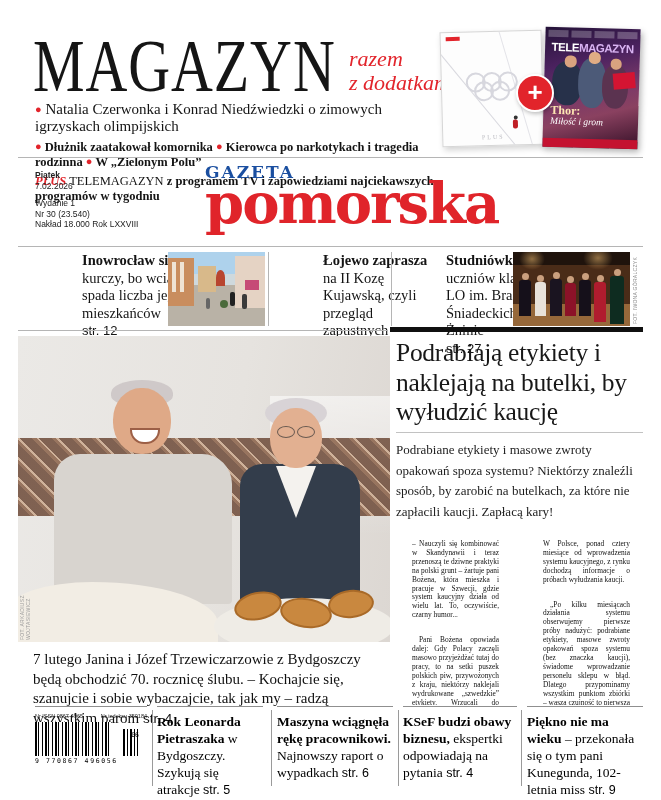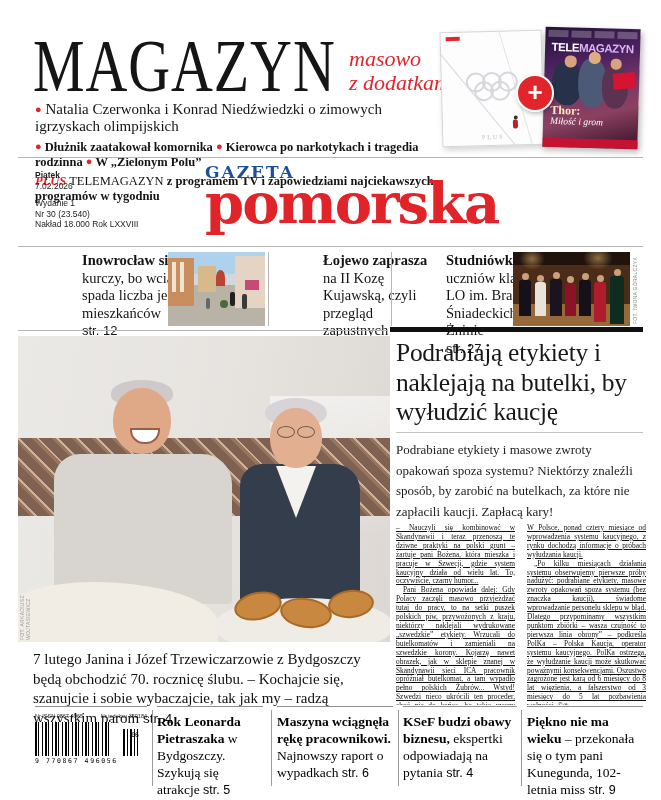--- a/index.html
+++ b/index.html
@@ -103,21 +103,21 @@
   .plate{position:absolute;left:196px;top:262px;width:180px;height:56px;background:#efece6;border-radius:50%;}
   .croissant{position:absolute;background:#c9883f;border:2px solid #a96a28;border-radius:50%;}
   .caption{left:33px;top:650px;width:354px;font-size:15px;line-height:19.5px;color:#101010;}
   .caption .pageref{font-size:13.5px;}
 
   
   .art-headline{left:396px;top:338px;width:252px;font-size:25.5px;line-height:29.5px;letter-spacing:-.3px;color:#181818;}
   .art-lede{left:396px;top:440px;width:252px;font-size:13px;line-height:20.5px;color:#1c1c1c;}
   .bodycol{position:absolute;top:524px;width:119px;height:181px;overflow:hidden;font-size:7.4px;line-height:8.9px;
     text-align:justify;color:#111;}
-  .bodycol p{margin:0;text-decoration:underline;}
+  .bodycol p{margin:16px;}
   .bodycol p + p{text-indent:7px;}
   .col1{left:396px;}
   .col2{left:527px;}
   .signature{left:527px;top:680px;width:119px;background:#fff;padding-top:2px;}
   .author{font-family:"Liberation Sans",sans-serif;font-weight:700;font-size:7.6px;line-height:9px;color:#111;}
   .readmore{font-style:italic;font-size:7.6px;line-height:9px;color:#333;}
 
   
   .bcell{position:absolute;top:706px;border-top:1px solid #8f8f8f;padding-top:6px;}
   .brief{font-size:13.5px;line-height:17px;color:#000000;}
@@ -131,21 +131,21 @@
   .ean{font-family:"DejaVu Sans Mono",monospace;font-size:6.5px;letter-spacing:1.6px;color:#000;margin-top:1px;}
   .sm06{font-family:"DejaVu Sans Mono",monospace;font-size:6.5px;color:#000;position:absolute;right:8px;top:9px;}
 </style>
 </head>
 <body>
 
 <div class="page">
 
   <div class="abs magazyn-title">MAGAZYN</div>
   <div class="abs promo-tagline">
-    <span style="display:block">masowo</span>
+    <span style="display:block">razem</span>
     <span style="display:block">z dodatkami</span>
   </div>
 
   <div class="abs promo-bullets">
     <p class="pb1">
       <span class="dot">●</span>
       <span>Natalia Czerwonka i Konrad Niedźwiedzki o zimowych igrzyskach olimpijskich</span>
     </p>
     <p class="pb2">
       <span class="dot">●</span>

